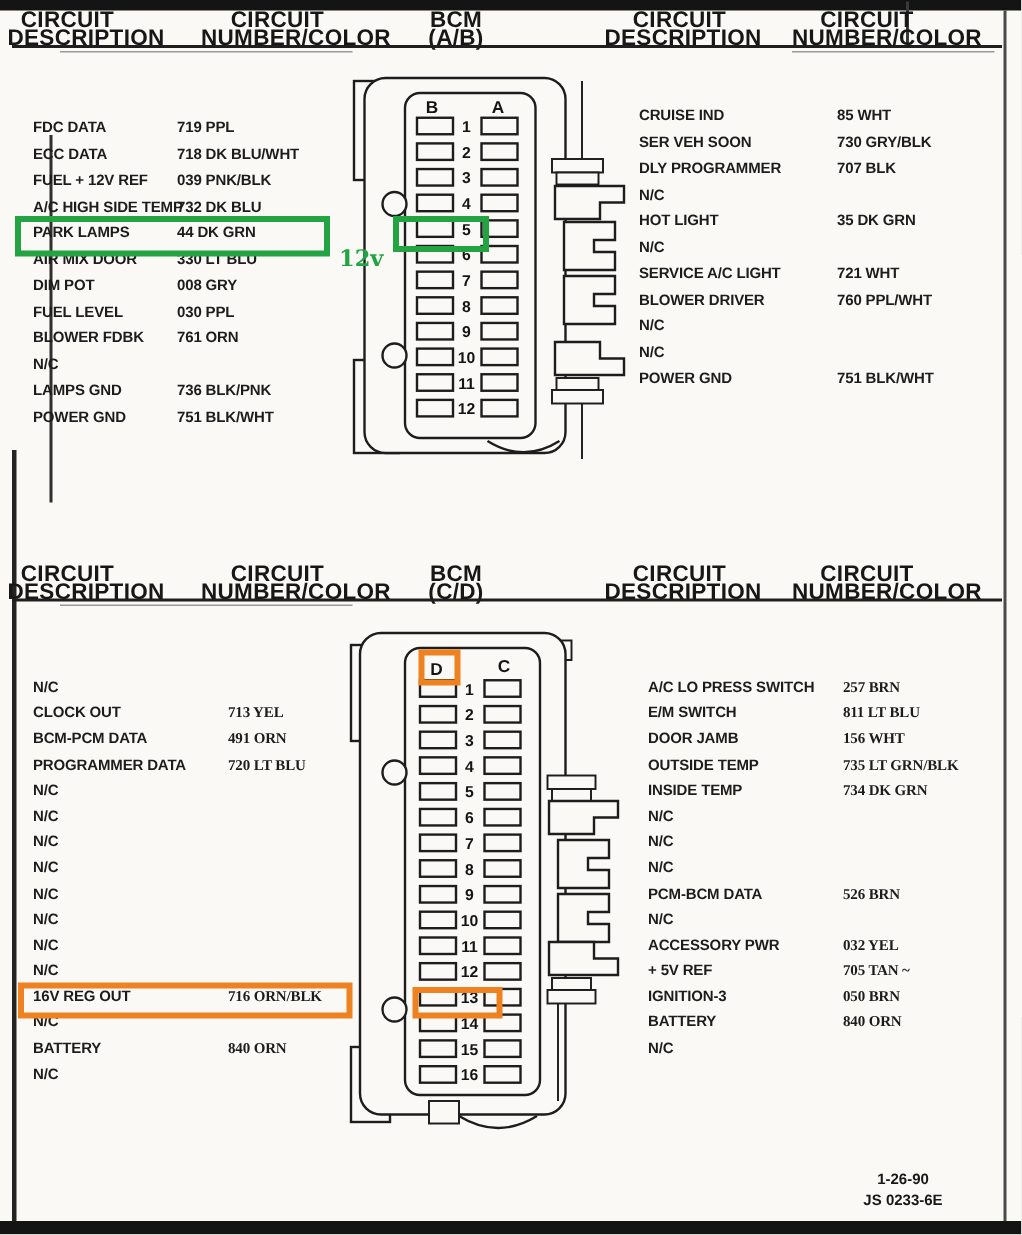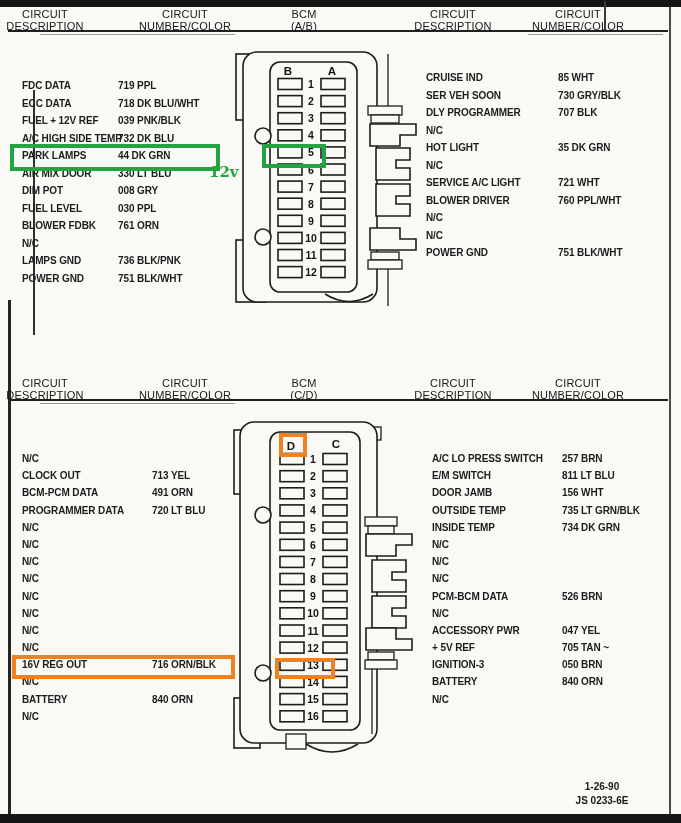--- a/index.html
+++ b/index.html
@@ -3,29 +3,29 @@
 <meta charset="utf-8">
 <style>
   html,body{margin:0;padding:0;background:#e8e8e8;}
   .page{
     position:relative;width:681px;height:823px;background:#faf9f6;
     font-family:"Liberation Sans",sans-serif;color:#1c1c1c;overflow:hidden;
   }
   .abs{position:absolute;}
   .bar{background:#141414;}
   
-  .hdr{position:absolute;text-align:center;font-weight:normal;font-size:11px;line-height:12px;letter-spacing:0.2px;color:#171717;}
+  .hdr{position:absolute;text-align:center;font-weight:bold;font-size:15px;line-height:12px;letter-spacing:0.2px;color:#171717;}
   .rule{position:absolute;background:#1f1f1f;height:2px;}
   .rule-echo{position:absolute;background:#9a9a9a;height:1px;}
   
   .ctable{position:absolute;}
   .trow{position:relative;height:17.5px;line-height:17.5px;font-weight:bold;font-size:10px;letter-spacing:-0.1px;white-space:nowrap;}
   .tight .trow{height:17.2px;line-height:17.2px;}
   .trow .num{position:absolute;left:96px;top:0;}
-  .numoff130 .trow .num{left:130px;}
+  .numoff130 .trow .num{left:130px;font-family:Liberation Serif, serif;}
   .numoff132 .trow .num{left:132px;}
   
   .conn{position:absolute;}
   .conn rect,.conn path,.conn line,.conn circle{stroke:#1d1d1d;stroke-width:1.6;fill:#faf9f6;}
   .conn line{fill:none;}
   .conn .thin{stroke-width:1.3;}
   .conn text{stroke:none;fill:#141414;font:bold 11.5px "Liberation Sans",sans-serif;}
   .conn .pinnum{font:bold 10.5px "Liberation Sans",sans-serif;}
   
   .hl{position:absolute;background:transparent;z-index:5;}
@@ -193,21 +193,21 @@
       <div class="trow"><span class="desc">A/C LO PRESS SWITCH</span><span class="num">257 BRN</span></div>
       <div class="trow"><span class="desc">E/M SWITCH</span><span class="num">811 LT BLU</span></div>
       <div class="trow"><span class="desc">DOOR JAMB</span><span class="num">156 WHT</span></div>
       <div class="trow"><span class="desc">OUTSIDE TEMP</span><span class="num">735 LT GRN/BLK</span></div>
       <div class="trow"><span class="desc">INSIDE TEMP</span><span class="num">734 DK GRN</span></div>
       <div class="trow"><span class="desc">N/C</span><span class="num"></span></div>
       <div class="trow"><span class="desc">N/C</span><span class="num"></span></div>
       <div class="trow"><span class="desc">N/C</span><span class="num"></span></div>
       <div class="trow"><span class="desc">PCM-BCM DATA</span><span class="num">526 BRN</span></div>
       <div class="trow"><span class="desc">N/C</span><span class="num"></span></div>
-      <div class="trow"><span class="desc">ACCESSORY PWR</span><span class="num">047 YEL</span></div>
+      <div class="trow"><span class="desc">ACCESSORY PWR</span><span class="num">032 YEL</span></div>
       <div class="trow"><span class="desc">+ 5V REF</span><span class="num">705 TAN  ~</span></div>
       <div class="trow"><span class="desc">IGNITION-3</span><span class="num">050 BRN</span></div>
       <div class="trow"><span class="desc">BATTERY</span><span class="num">840 ORN</span></div>
       <div class="trow"><span class="desc">N/C</span><span class="num"></span></div>
     </div>
 
   <svg class="conn" style="left:226px;top:412px" width="198" height="350" viewBox="0 0 198 350">
     <rect class="thin" x="127" y="15" width="28" height="13"></rect>
     <line class="thin" x1="146" y1="28" x2="146" y2="104"></line>
     <rect x="8" y="18" width="26" height="64"></rect>
@@ -276,21 +276,21 @@
         <rect x="97" y="281.6" width="24" height="11"></rect>
         <text x="87" y="291.1" text-anchor="middle" class="pinnum">15</text>
         <rect x="54" y="298.8" width="24" height="11"></rect>
         <rect x="97" y="298.8" width="24" height="11"></rect>
         <text x="87" y="308.3" text-anchor="middle" class="pinnum">16</text>
       </g>
   </svg>
 
   <div class="hl" id="hl-green-row" style="left:10px;top:144px;width:202px;height:19px;border:4px solid #23A341"></div>
   <div class="hl" id="hl-green-pin" style="left:262px;top:144px;width:56px;height:16px;border:4px solid #23A341"></div>
-  <div class="hl-label" id="hl-green-label" style="left:209px;top:163px;color:#23A341">12v</div>
+  <div class="hl-label" id="hl-green-label" style="left:226px;top:163px;color:#23A341">12v</div>
   <div class="hl" id="hl-orange-d" style="left:279px;top:433px;width:20px;height:16px;border:4px solid #EE8220"></div>
   <div class="hl" id="hl-orange-pin" style="left:275px;top:658px;width:52px;height:13px;border:4px solid #EE8220"></div>
   <div class="hl" id="hl-orange-row" style="left:12px;top:655px;width:215px;height:16px;border:4px solid #EE8220"></div>
 
   <div class="footer">
     <div>1-26-90</div>
     <div>JS 0233-6E</div>
   </div>
 
 </div>

